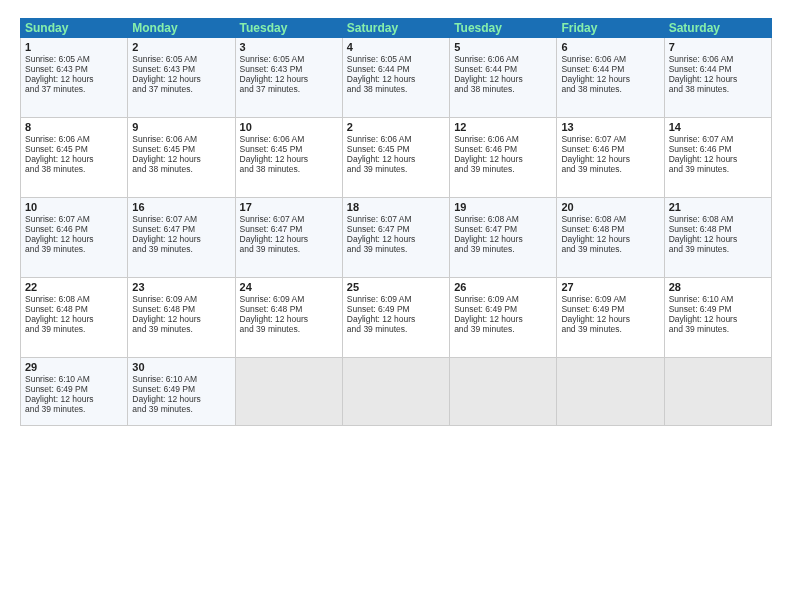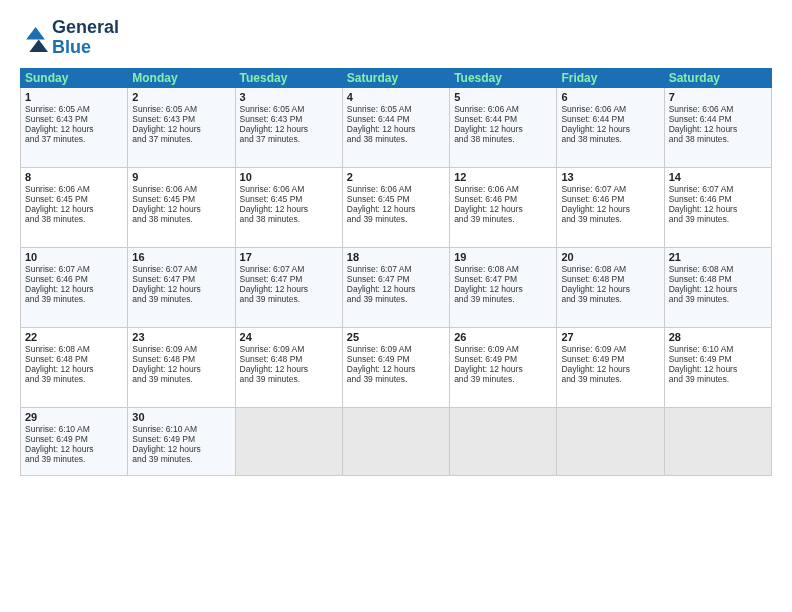--- a/index.html
+++ b/index.html
@@ -93,38 +93,20 @@
     }
     .last-row td {
       height: 68px;
       margin-left: 16px;
     }
   </style>
 </head>
 <body>
 
 <div class="page">
-  <div class="header">
-    <div class="logo">
-      <svg class="logo-icon" viewBox="0 0 36 36">
-        <polygon points="20,4 32,20 8,20" fill="#1a6fb5"></polygon>
-        <polygon points="24,20 36,36 12,36" fill="#1a3a5c"></polygon>
-      </svg>
-      <div>
-        <div class="logo-text">
-          <span style="color:#1a3a5c">General</span><br>
-          <span class="blue">Blue</span>
-        </div>
-      </div>
-    </div>
-    <div class="title-block">
-      <div class="month-title"></div>
-      <div class="location"></div>
-    </div>
-  </div>
 
   <table>
     <thead>
       <tr id="thead-row">
           <th>Sunday</th>
           <th>Monday</th>
           <th>Tuesday</th>
           <th>Saturday</th>
           <th>Tuesday</th>
           <th>Friday</th>

